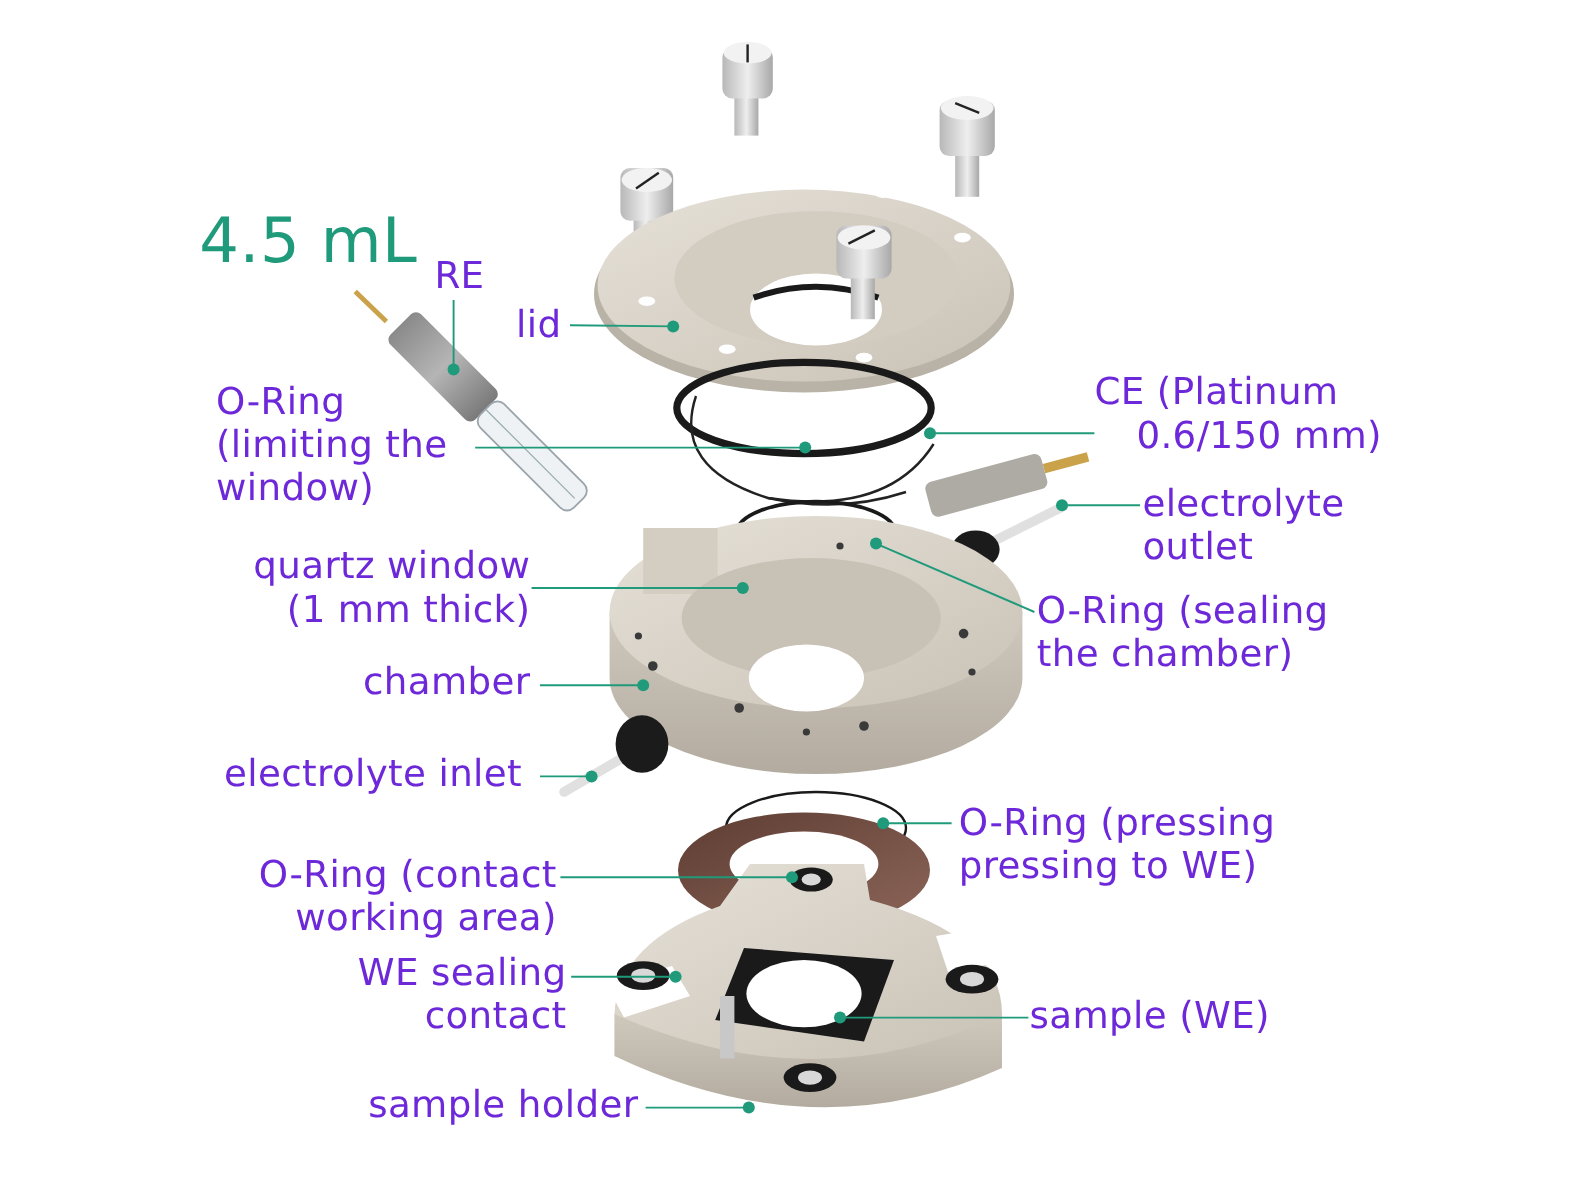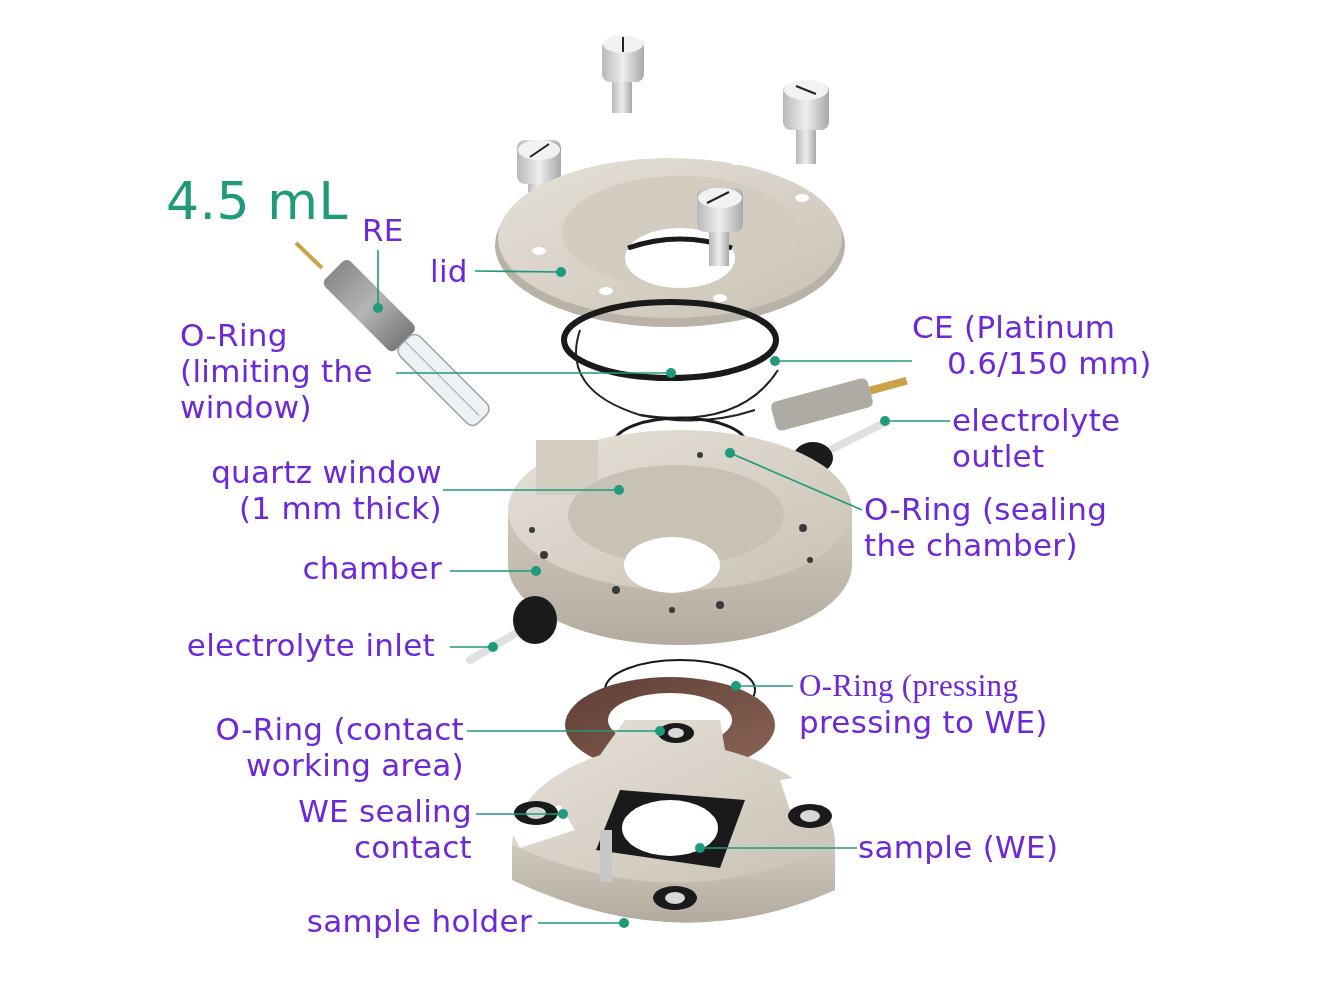--- a/index.html
+++ b/index.html
@@ -230,21 +230,21 @@
 
 <div>
   <div class="lbl" style="left:864px;top:491px;">O-Ring (sealing</div>
   <div class="lbl" style="left:864px;top:527px;">the chamber)</div>
 </div>
 
 <div class="lbl r" style="left:200px;width:242px;top:550px;">chamber</div>
 <div class="lbl r" style="left:145px;width:290px;top:627px;">electrolyte inlet</div>
 
 <div>
-  <div class="lbl" style="left:799px;top:668px;font-family:Liberation Serif, serif;">O-Ring (pressing</div>
+  <div class="lbl" style="left:799px;top:668px;">O-Ring (pressing</div>
   <div class="lbl" style="left:799px;top:704px;">pressing to WE)</div>
 </div>
 
 <div>
   <div class="lbl r" style="left:160px;width:304px;top:711px;">O-Ring (contact</div>
   <div class="lbl r" style="left:160px;width:304px;top:747px;">working area)</div>
 </div>
 
 <div>
   <div class="lbl r" style="left:200px;width:272px;top:793px;">WE sealing</div>

